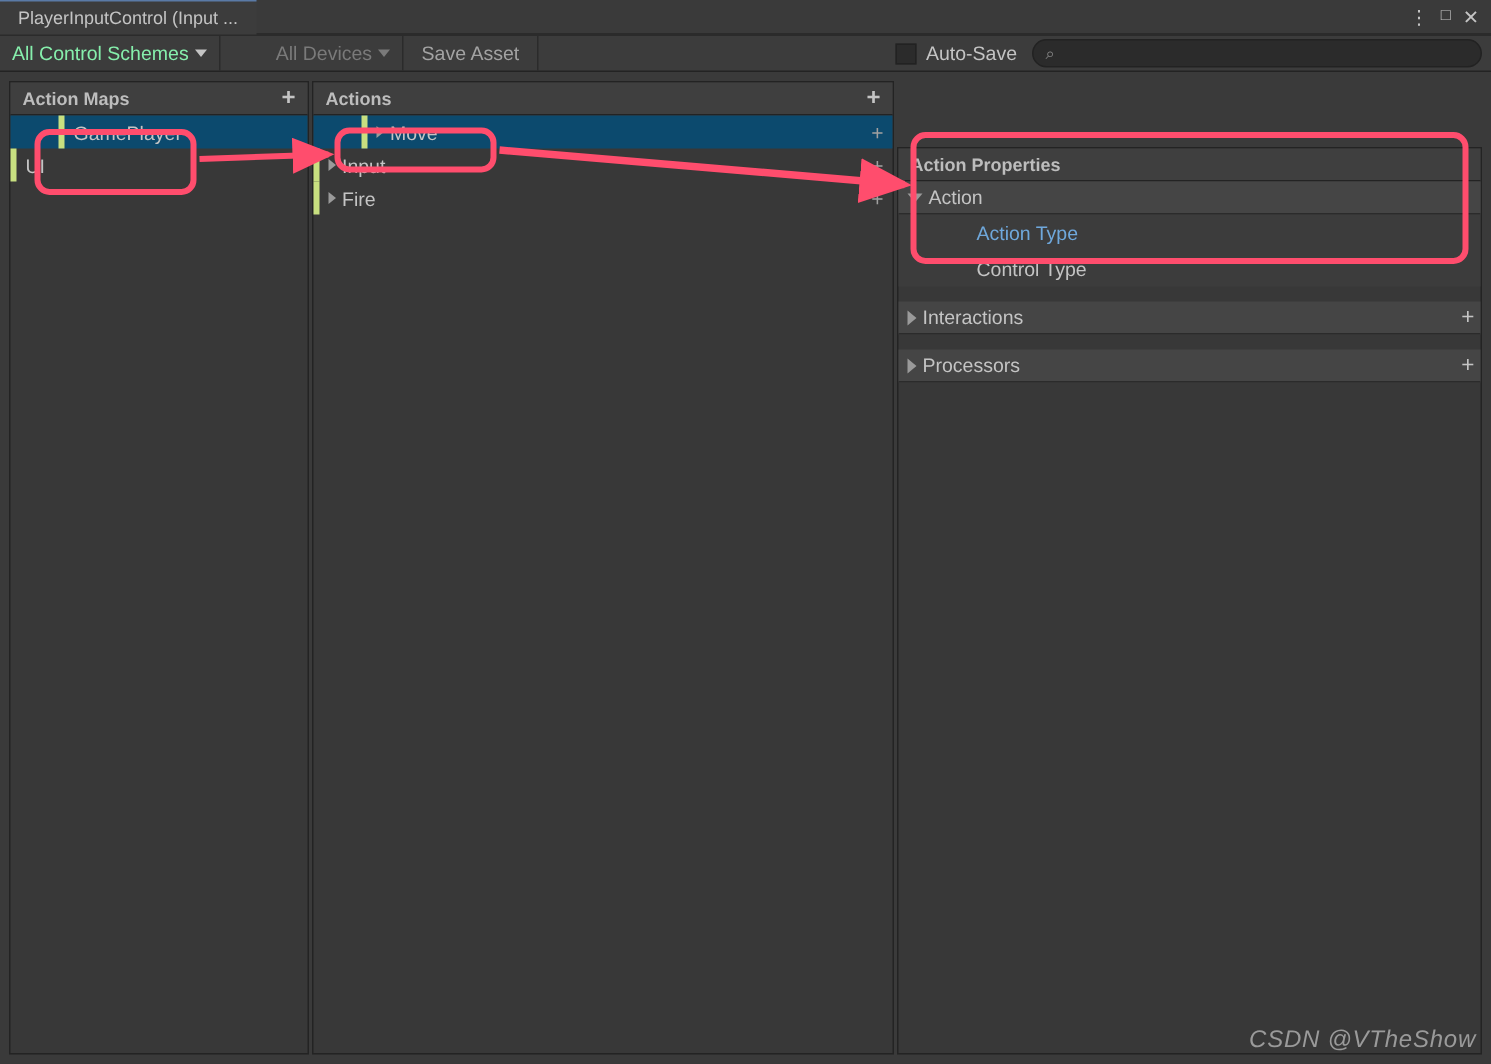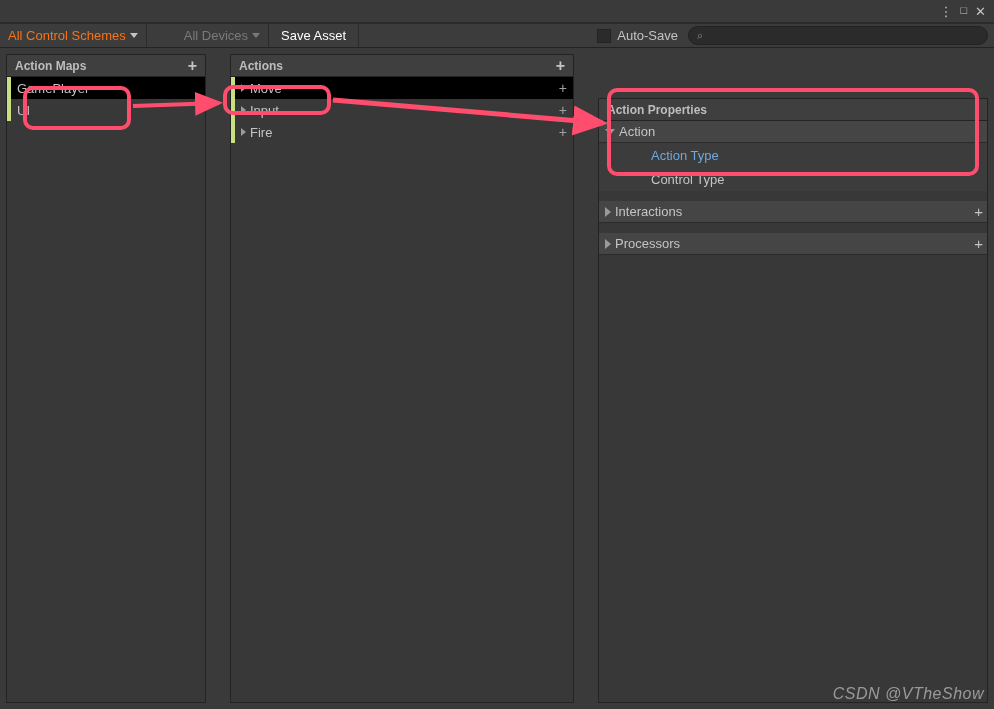--- a/index.html
+++ b/index.html
@@ -8,47 +8,47 @@
   .window { width: 994px; height: 709px; background: #3a3a3a; display: flex; flex-direction: column; }
 
   
   .titlebar { height: 24px; background: #3a3a3a; display: flex; align-items: center; border-bottom: 2px solid #2b2b2b; }
   .tab { height: 24px; padding: 0 12px; background: #3c3c3c; border-top: 2px solid #5a7aa6; display: flex; align-items: center; color: #c4c4c4; font-size: 12px; max-width: 180px; white-space: nowrap; overflow: hidden; text-overflow: ellipsis;}
   .titlebar-spacer { flex: 1; }
   .title-icons { display: flex; gap: 8px; padding-right: 8px; color: #c4c4c4; }
 
   
   .toolbar { height: 24px; background: #3c3c3c; display: flex; align-items: stretch; border-bottom: 1px solid #232323; }
-  .tool-dd { padding: 0 8px; display: flex; align-items: center; gap: 4px; color: #f97316; font-size: 13px; border-right: 1px solid #2b2b2b; cursor: pointer; }
+  .tool-dd { padding: 0 8px; display: flex; align-items: center; gap: 4px; color: #86efac; font-size: 13px; border-right: 1px solid #2b2b2b; cursor: pointer; }
   .tool-dd.dim { color: #7a7a7a; margin-left: 29px; }
-  .tool-btn { padding: 0 12px; display: flex; align-items: center; color: #ffffff; font-size: 13px; border-right: 1px solid #2b2b2b; cursor: pointer; }
+  .tool-btn { padding: 0 12px; display: flex; align-items: center; color: #a3a3a3; font-size: 13px; border-right: 1px solid #2b2b2b; cursor: pointer; }
   .toolbar-spacer { flex: 1; }
   .autosave { display: flex; align-items: center; gap: 6px; padding: 0 10px; color: #c4c4c4;}
   .chk { width: 14px; height: 14px; background: #2b2b2b; border: 1px solid #222; }
   .search { display: flex; align-items: center; background: #2b2b2b; border: 1px solid #222; border-radius: 10px; padding: 0 8px; margin: 2px 6px 2px 0; width: 300px; color: #888; font-size: 12px;}
 
   .tri-down { width: 0; height: 0; border-left: 4px solid transparent; border-right: 4px solid transparent; border-top: 5px solid #c4c4c4; display: inline-block;}
   .tri-down.dim { border-top-color: #7a7a7a; }
   .tri-right { width: 0; height: 0; border-top: 4px solid transparent; border-bottom: 4px solid transparent; border-left: 5px solid #9a9a9a; display: inline-block; margin-right: 4px;}
 
   
-  .main { flex: 1; display: flex; padding: 6px; gap: 24px; justify-content: space-between; }
+  .main { flex: 1; display: flex; padding: 6px; gap: 2px; justify-content: space-between; }
   .col { background: #383838; border: 1px solid #232323; display: flex; flex-direction: column; position: relative; }
   .col-maps { width: 200px; }
   .col-actions { flex: 1; }
   .col-props { width: 390px; margin-top: 44px; }
 
   .col-header { height: 22px; background: #3f3f3f; border-bottom: 1px solid #232323; display: flex; align-items: center; padding: 0 8px; font-weight: 600; color: #bdbdbd; font-size: 12px; }
   .col-header .plus { margin-left: auto; font-size: 16px; font-weight: 700; color: #c4c4c4; cursor: pointer; }
 
   .list { display: flex; flex-direction: column; }
   .row { height: 22px; display: flex; align-items: center; padding-right: 6px; color: #c4c4c4; position: relative; }
   .row .stripe { width: 4px; height: 100%; background: #c8e080; margin-right: 6px; }
   .row .plus-sm { margin-left: auto; font-size: 14px; color: #a0a0a0; cursor: pointer; }
-  .row.sel { background: #000000; }
+  .row.sel { background: #0c4a6e; padding-left: 32px; }
 
   
   .hl { position: absolute; border: 4px solid #ff4d6d; border-radius: 10px; pointer-events: none; z-index: 50; }
   .hl1 { left: 23px; top: 86px; width: 108px; height: 44px; }
   .hl2 { left: 223px; top: 85px; width: 108px; height: 30px; }
   .hl3 { left: 607px; top: 88px; width: 372px; height: 88px; }
 
   
   .arrow { position: absolute; z-index: 40; }
   .arrow svg { overflow: visible; }
@@ -71,20 +71,21 @@
   .spacer-v { height: 10px; }
 
   .watermark { position: absolute; right: 10px; bottom: 6px; color: #9a9a9a; font-size: 16px; z-index: 100; font-style: italic; letter-spacing: 0.5px;}
 </style>
 </head>
 <body>
 
 <div class="window">
 
   <div class="titlebar">
+    <div class="tab">PlayerInputControl (Input ...</div>
     <div class="titlebar-spacer"></div>
     <div class="title-icons">
       <span>⋮</span>
       <span style="font-size:11px;">□</span>
       <span>✕</span>
     </div>
   </div>
 
   <div class="toolbar">
     <div class="tool-dd">

